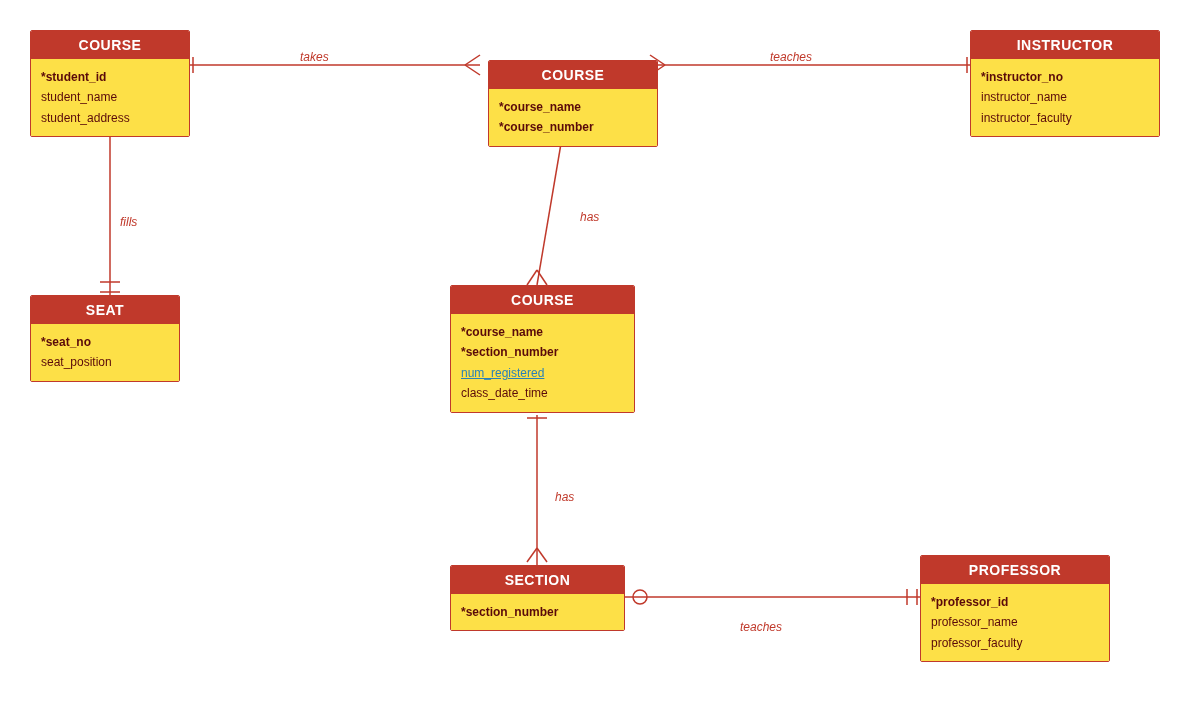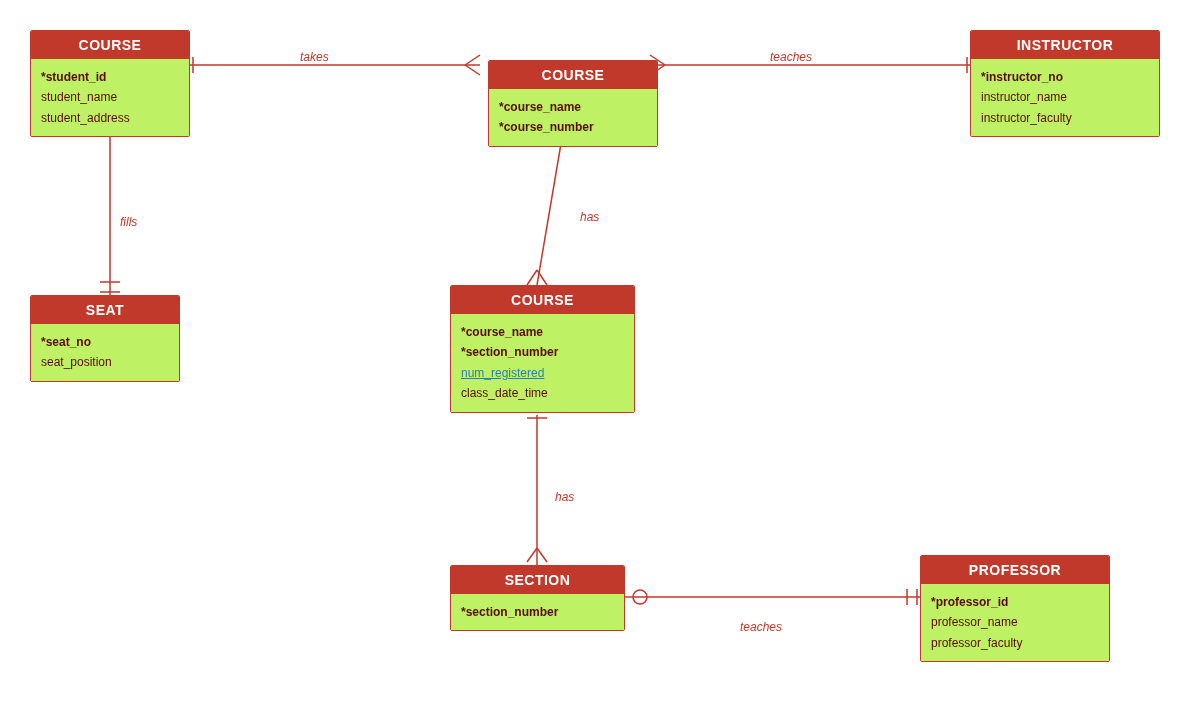--- a/index.html
+++ b/index.html
@@ -34,21 +34,21 @@
     .entity-header {
       background: #c0392b;
       color: #fff;
       font-weight: bold;
       font-size: 14px;
       text-align: center;
       padding: 6px 10px;
       letter-spacing: 0.5px;
     }
     .entity-body {
-      background: #bef264;
+      background: #fde047;
       padding: 8px 10px;
       font-size: 12px;
       color: #5a0a0a;
       line-height: 1.7;
     }
     .entity-body .pk {
       font-weight: bold;
     }
     .relation-label {
       position: absolute;

